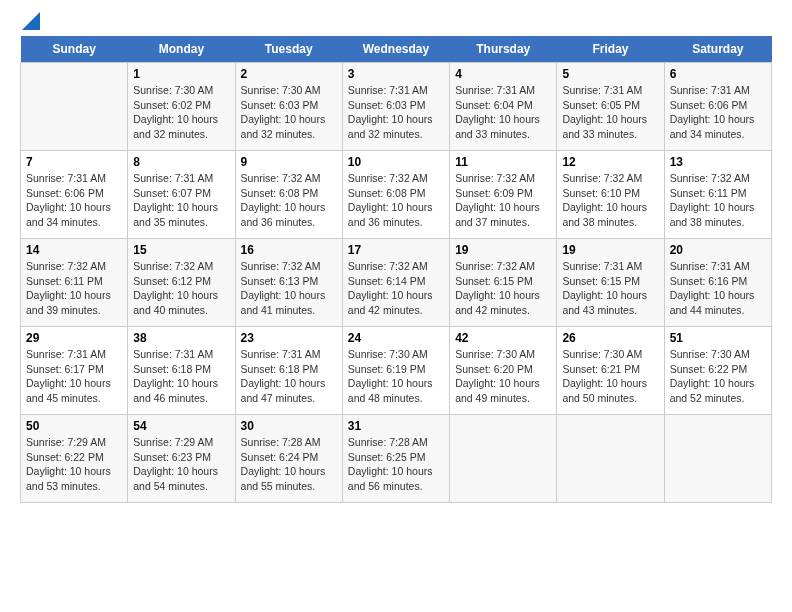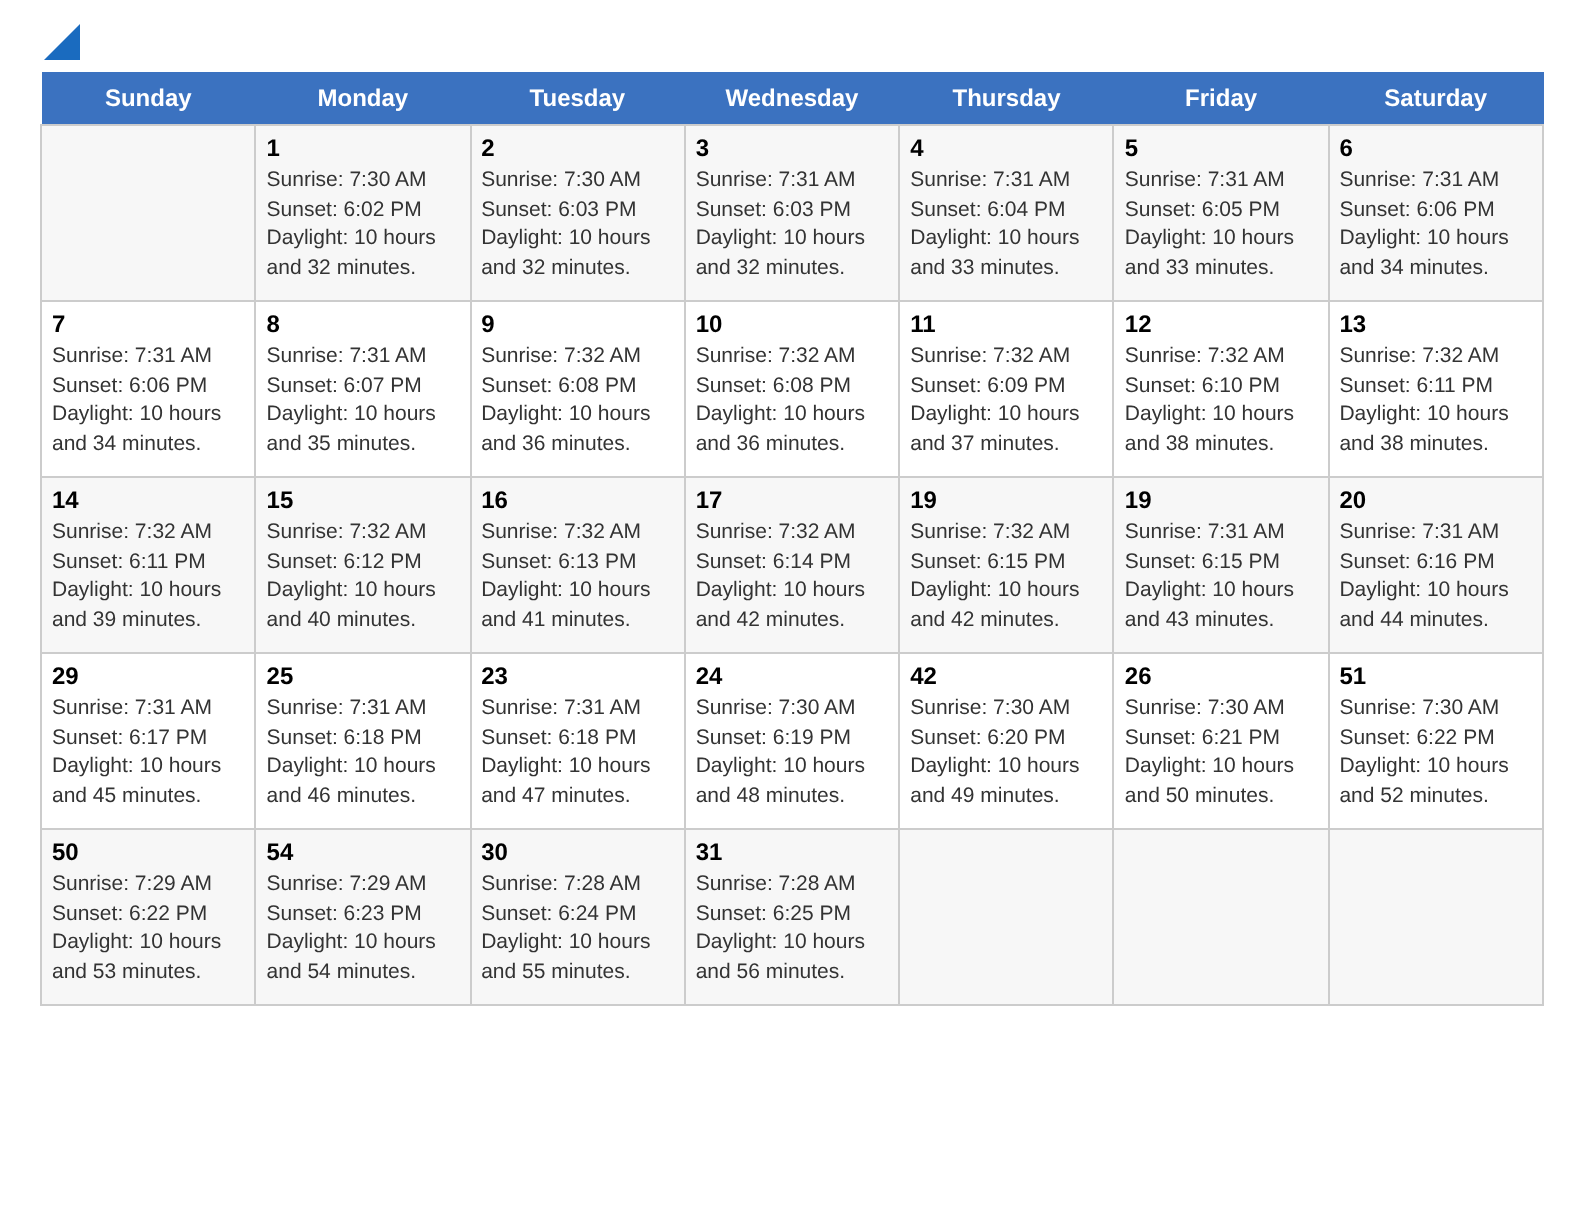--- a/index.html
+++ b/index.html
@@ -203,21 +203,21 @@
           <div class="day-number">20</div>
           <div class="day-info">Sunrise: 7:31 AM<br>Sunset: 6:16 PM<br>Daylight: 10 hours<br>and 44 minutes.</div>
         </td>
       </tr>
       <tr>
         <td>
           <div class="day-number">29</div>
           <div class="day-info">Sunrise: 7:31 AM<br>Sunset: 6:17 PM<br>Daylight: 10 hours<br>and 45 minutes.</div>
         </td>
         <td>
-          <div class="day-number">25</div>
+          <div class="day-number">38</div>
           <div class="day-info">Sunrise: 7:31 AM<br>Sunset: 6:18 PM<br>Daylight: 10 hours<br>and 46 minutes.</div>
         </td>
         <td>
           <div class="day-number">23</div>
           <div class="day-info">Sunrise: 7:31 AM<br>Sunset: 6:18 PM<br>Daylight: 10 hours<br>and 47 minutes.</div>
         </td>
         <td>
           <div class="day-number">24</div>
           <div class="day-info">Sunrise: 7:30 AM<br>Sunset: 6:19 PM<br>Daylight: 10 hours<br>and 48 minutes.</div>
         </td>

